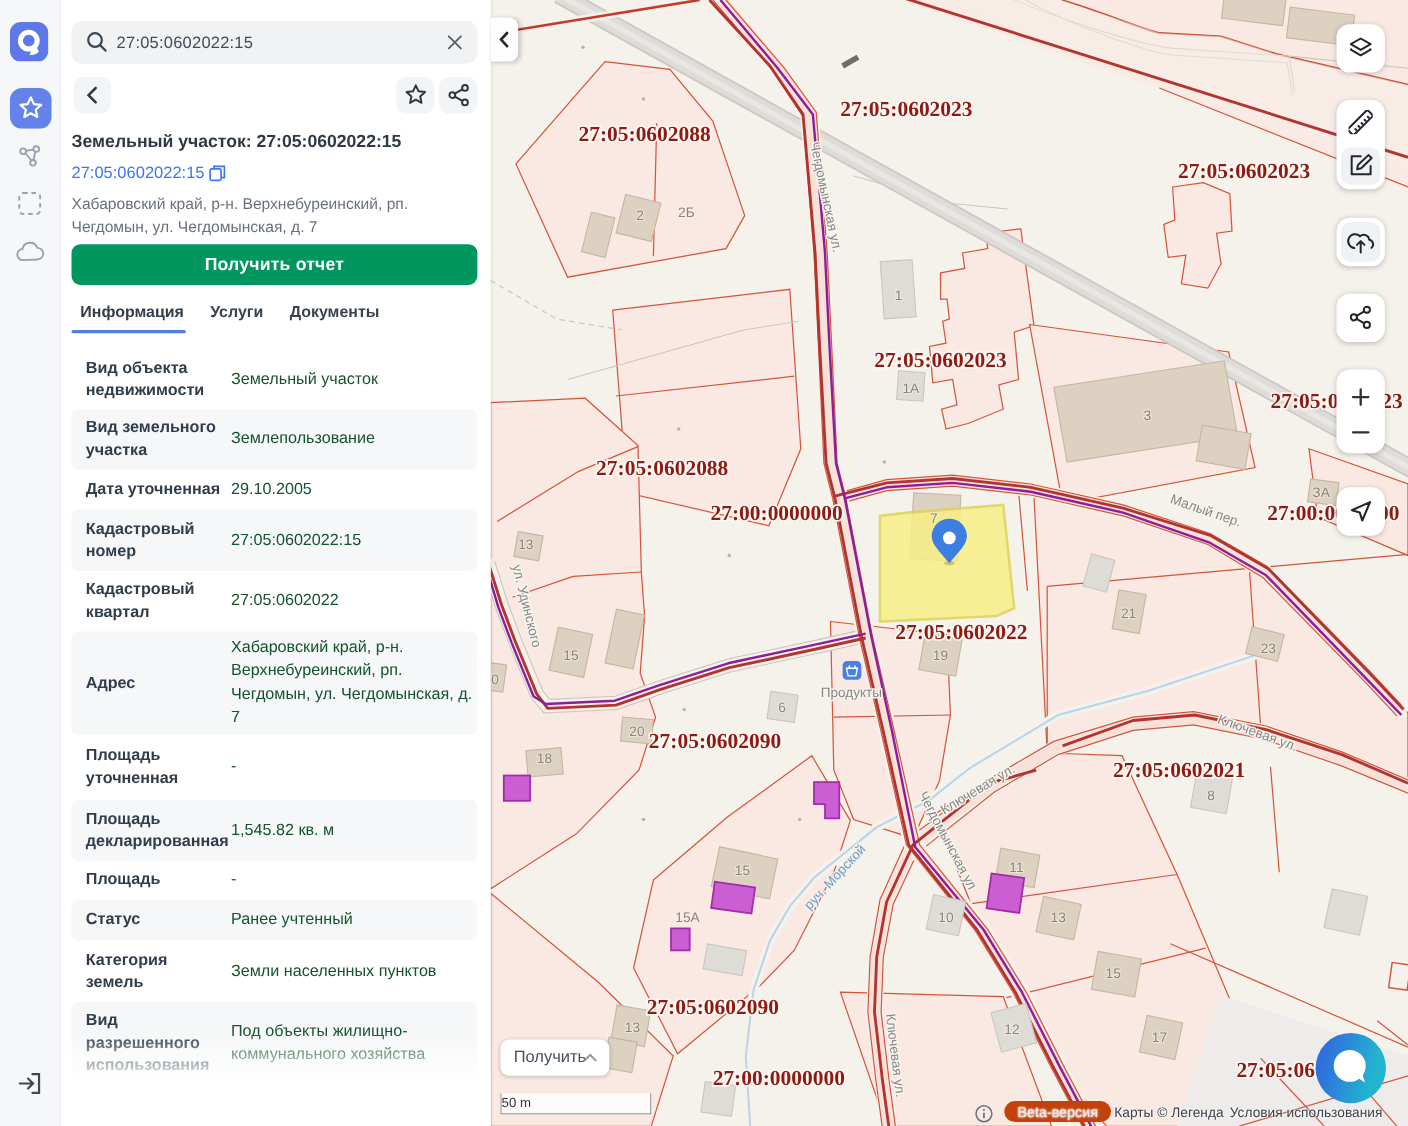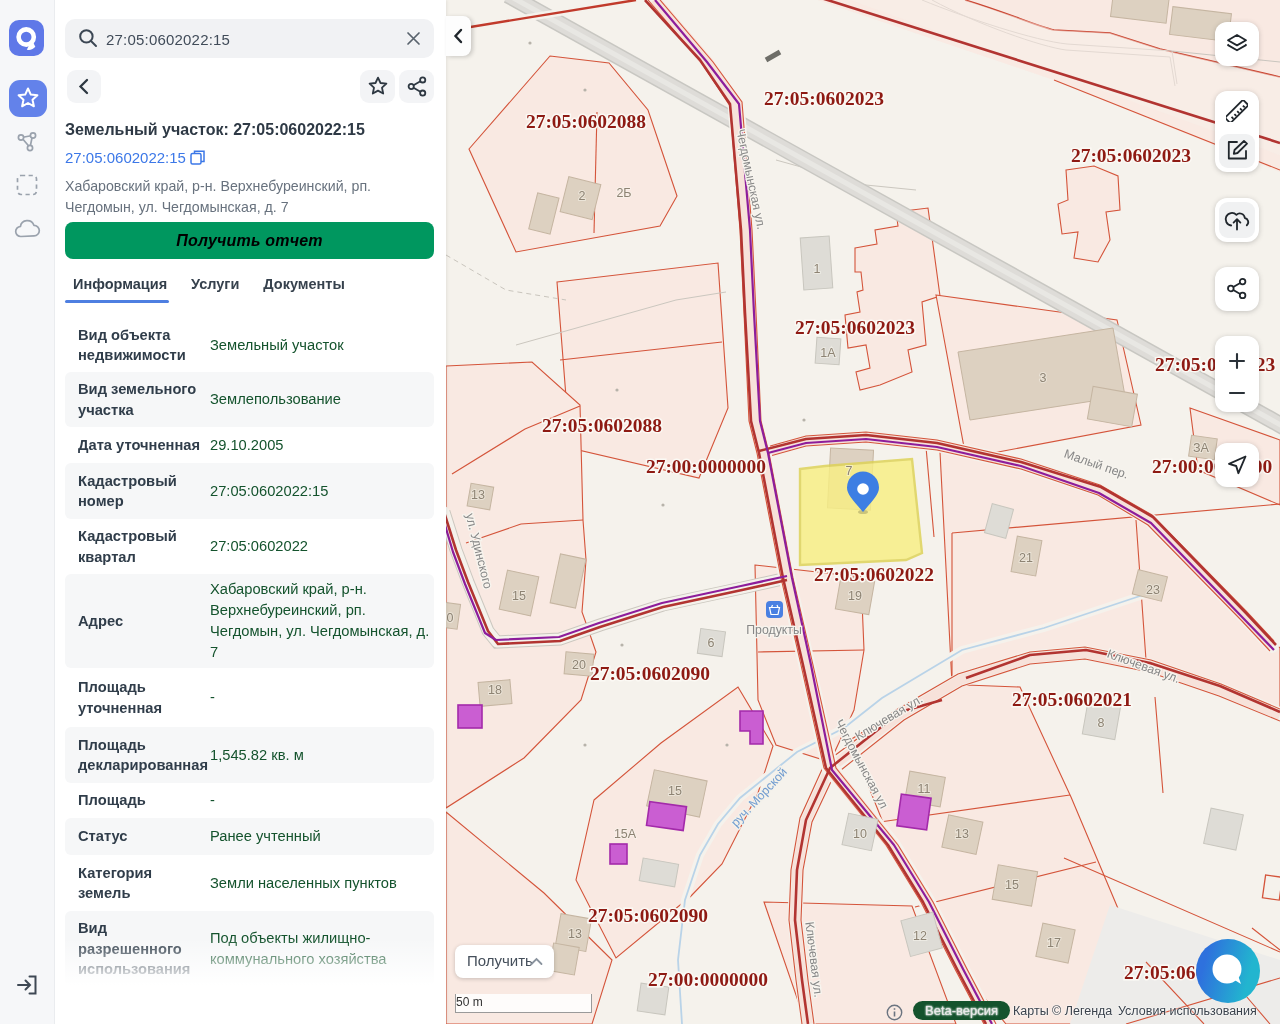--- a/index.html
+++ b/index.html
@@ -13,21 +13,21 @@
   .rail-ic { position:absolute; left:9px; width:37px; height:37px; }
 
   
   #panel { position:absolute; left:55px; top:0; width:391px; height:1024px; background:#fff; z-index:20; box-shadow:1px 0 3px rgba(0,0,0,.08); }
   #search { position:absolute; left:10px; top:19px; width:369px; height:39px; background:#f1f2f4; border-radius:10px; }
   #search .txt { position:absolute; left:41px; top:12px; font-size:15px; color:#414c59; letter-spacing:.2px; }
   .sqbtn { position:absolute; background:#f3f4f6; border-radius:9px; }
   #title { position:absolute; left:10px; top:121px; width:375px; font-size:16px; font-weight:bold; color:#2e3945; }
   #cadlink { position:absolute; left:10px; top:149px; font-size:15px; color:#3c78e8; }
   #addr { position:absolute; left:10px; top:176px; width:375px; font-size:14.2px; line-height:20.5px; color:#68727e; }
-  #repbtn { position:absolute; left:10px; top:222px; width:369px; height:37px; background:#00975f; border-radius:8px; color:#000000; font-size:16px; font-weight:bold; text-align:center; line-height:37px; letter-spacing:.2px;font-style:italic; }
+  #repbtn { position:absolute; left:10px; top:222px; width:369px; height:37px; background:#00975f; border-radius:8px; color:#ffffff; font-size:16px; font-weight:bold; text-align:center; line-height:37px; letter-spacing:.2px; }
   #tabs { position:absolute; left:18px; top:276px; width:375px; height:30px; font-size:14.5px; font-weight:bold; color:#313d49; }
   #tabs span { margin-right:24px; }
   #tabline { position:absolute; left:10px; top:300px; width:104px; height:3px; background:#4e7fe1; border-radius:2px; }
 
   
   #tbl { position:absolute; left:10px; top:318px; width:369px; }
   .row { position:absolute; left:0; width:369px; }
   .row.g { background:#f6f7f8; border-radius:6px; }
   .lab { position:absolute; left:13px; font-size:14.7px; font-weight:600; color:#303d4a; line-height:20.5px; width:130px; }
   .val { position:absolute; left:145px; font-size:14.7px; color:#14532d; line-height:21px; width:222px; }
@@ -507,21 +507,21 @@
       <path d="M1.5 7 L6.5 2 L11.5 7" fill="none" stroke="#8a939e" stroke-width="1.8" stroke-linecap="round"></path>
     </svg>
   </div>
   <div id="scale">50 m</div>
 
   <div id="attrib">
     <svg style="position:absolute;left:6px;top:3px" width="17" height="17" viewBox="0 0 17 17">
       <circle cx="8.5" cy="8.5" r="7.2" fill="none" stroke="#6b7480" stroke-width="1.4"></circle>
       <path d="M8.5 4.2 V5.8 M8.5 7.5 V12.5" stroke="#6b7480" stroke-width="1.6"></path>
     </svg>
-    <span style="position:absolute;left:33px;top:0px;background:#14532d;color:#e8e8e8;border-radius:10px;padding:2px 12px;font-size:13px">Beta-версия</span>
+    <span style="position:absolute;left:33px;top:0px;background:#c2410c;color:#e8e8e8;border-radius:10px;padding:2px 12px;font-size:13px">Beta-версия</span>
     <span style="position:absolute;left:133px;top:3px">Карты © Легенда</span>
     <span style="position:absolute;left:238px;top:3px">Условия использования</span>
   </div>
 
   <div id="chat">
     <svg style="position:absolute;left:15px;top:14px" width="34" height="36" viewBox="0 0 34 36">
       <circle cx="16" cy="16" r="14.5" fill="#fff"></circle>
       <path d="M22 26 L30 31 L25.5 18 Z" fill="#fff"></path>
     </svg>
   </div>

